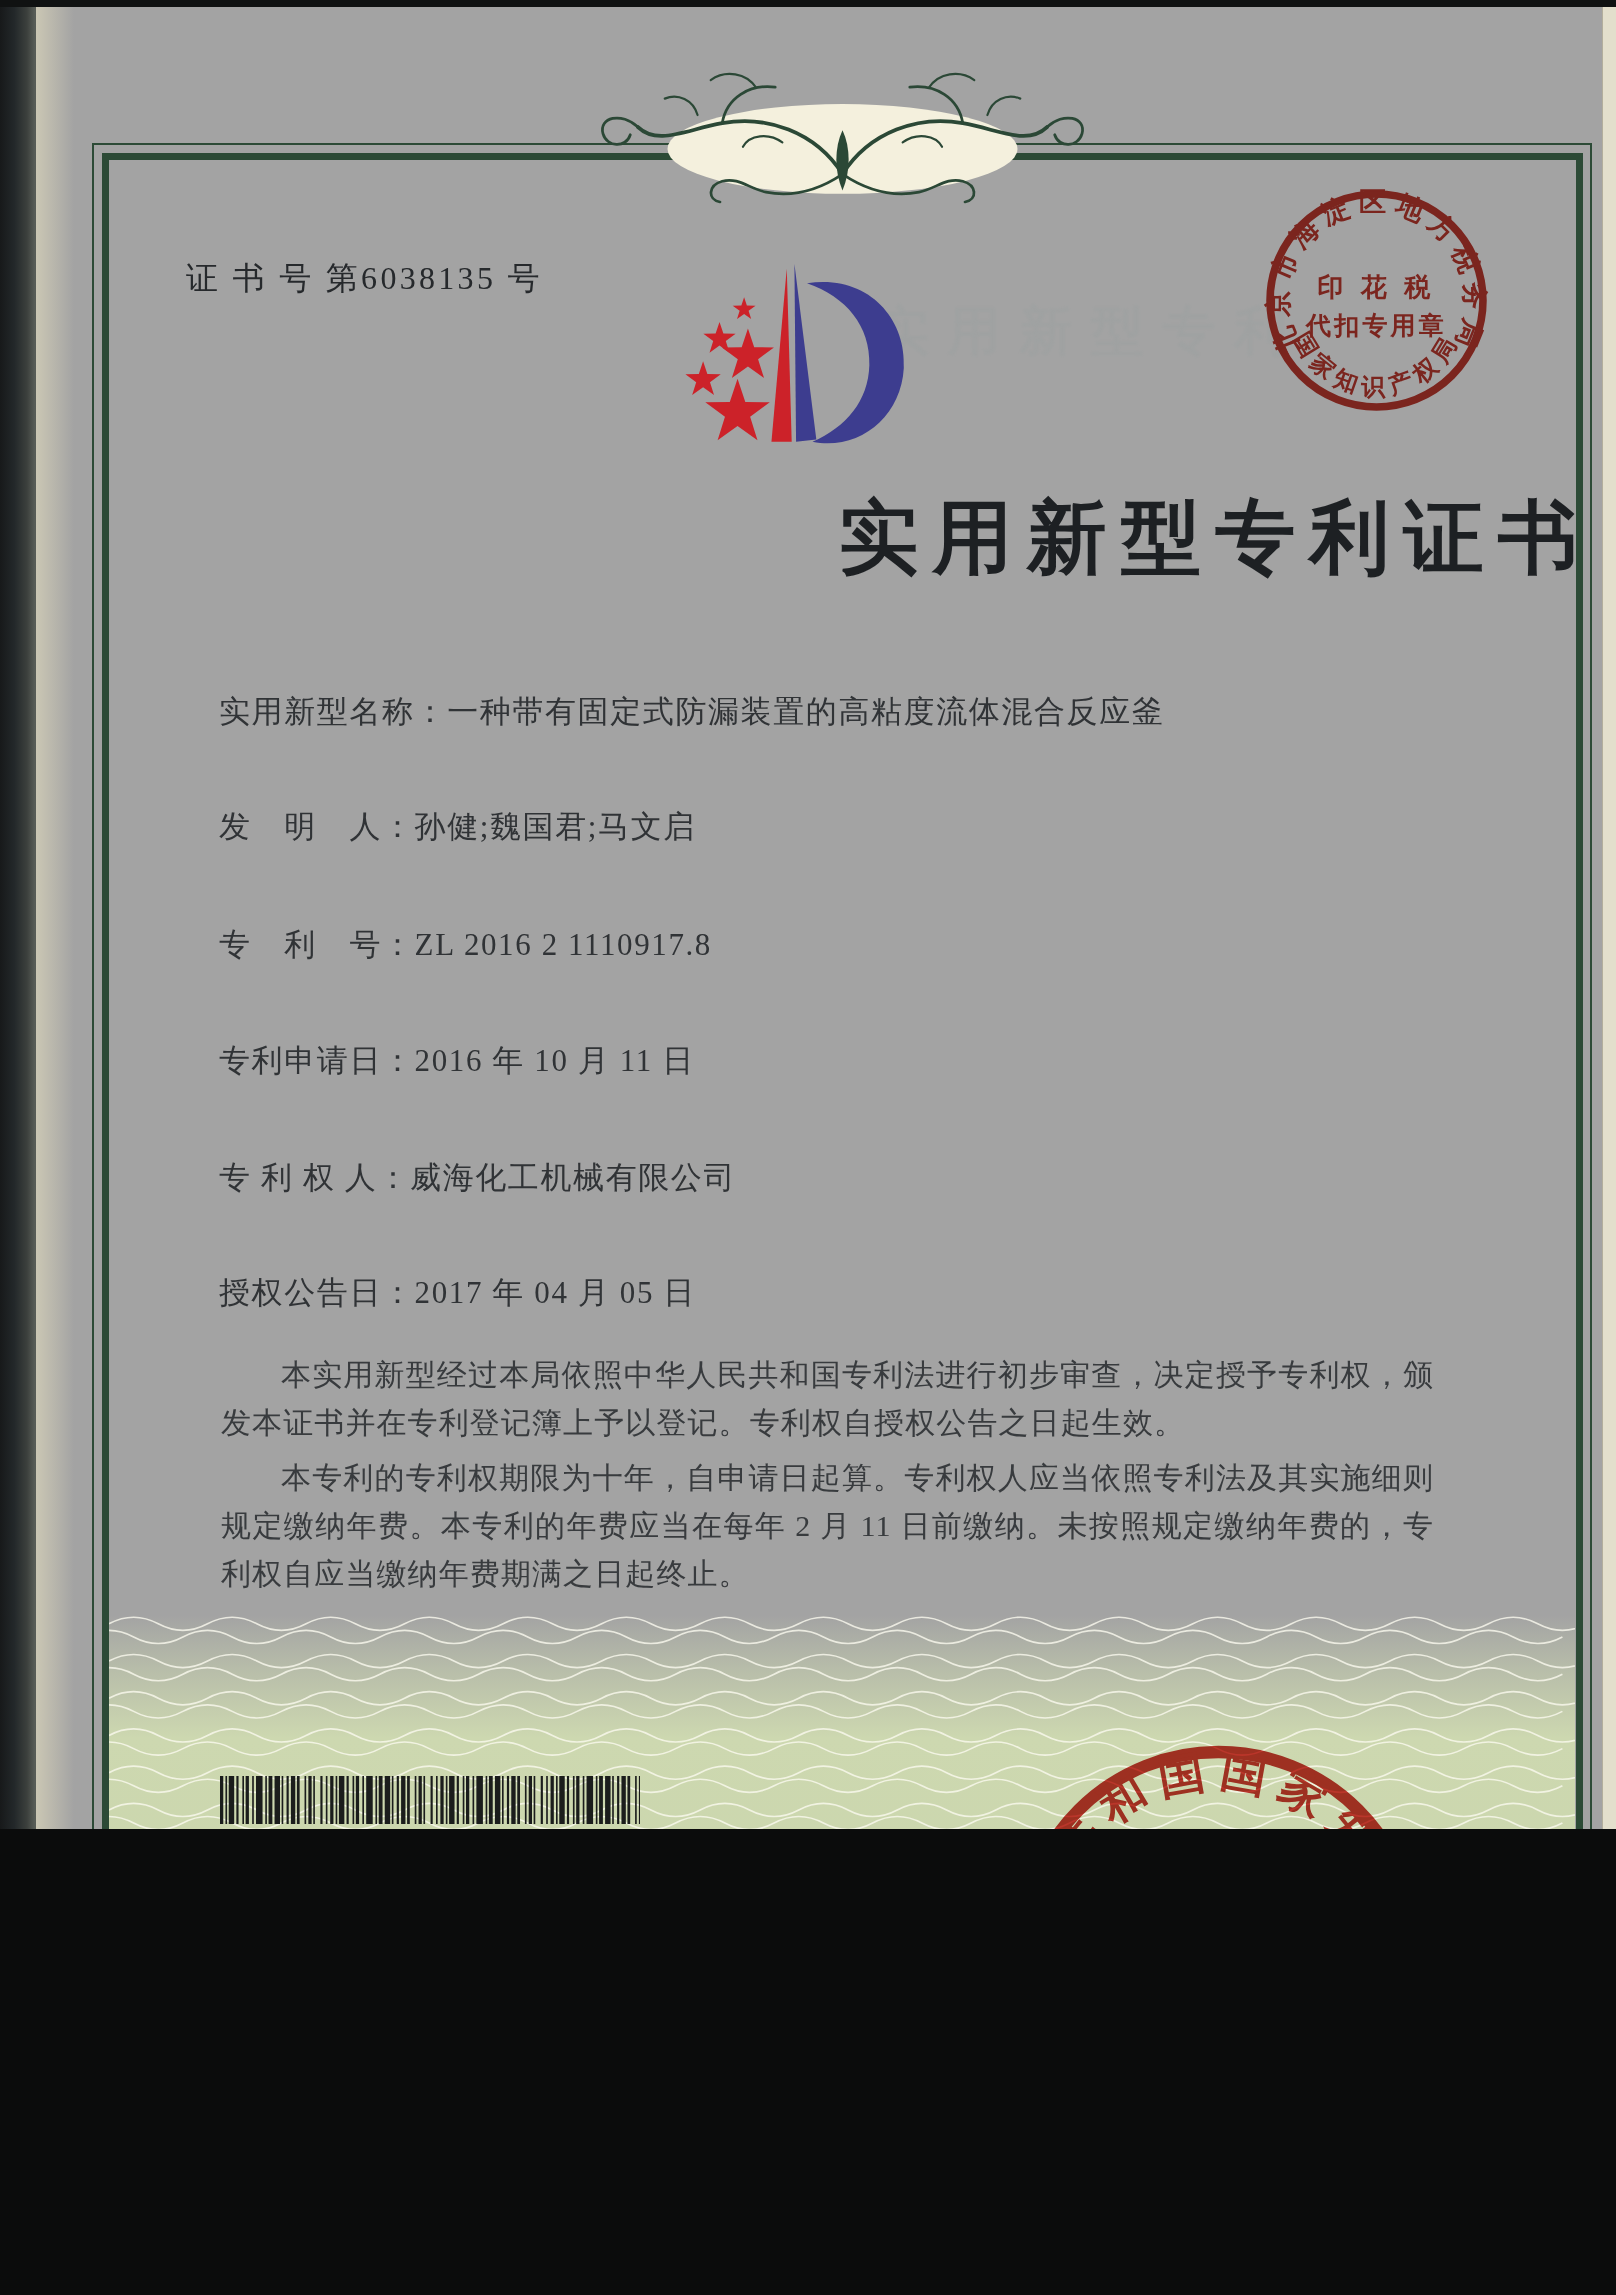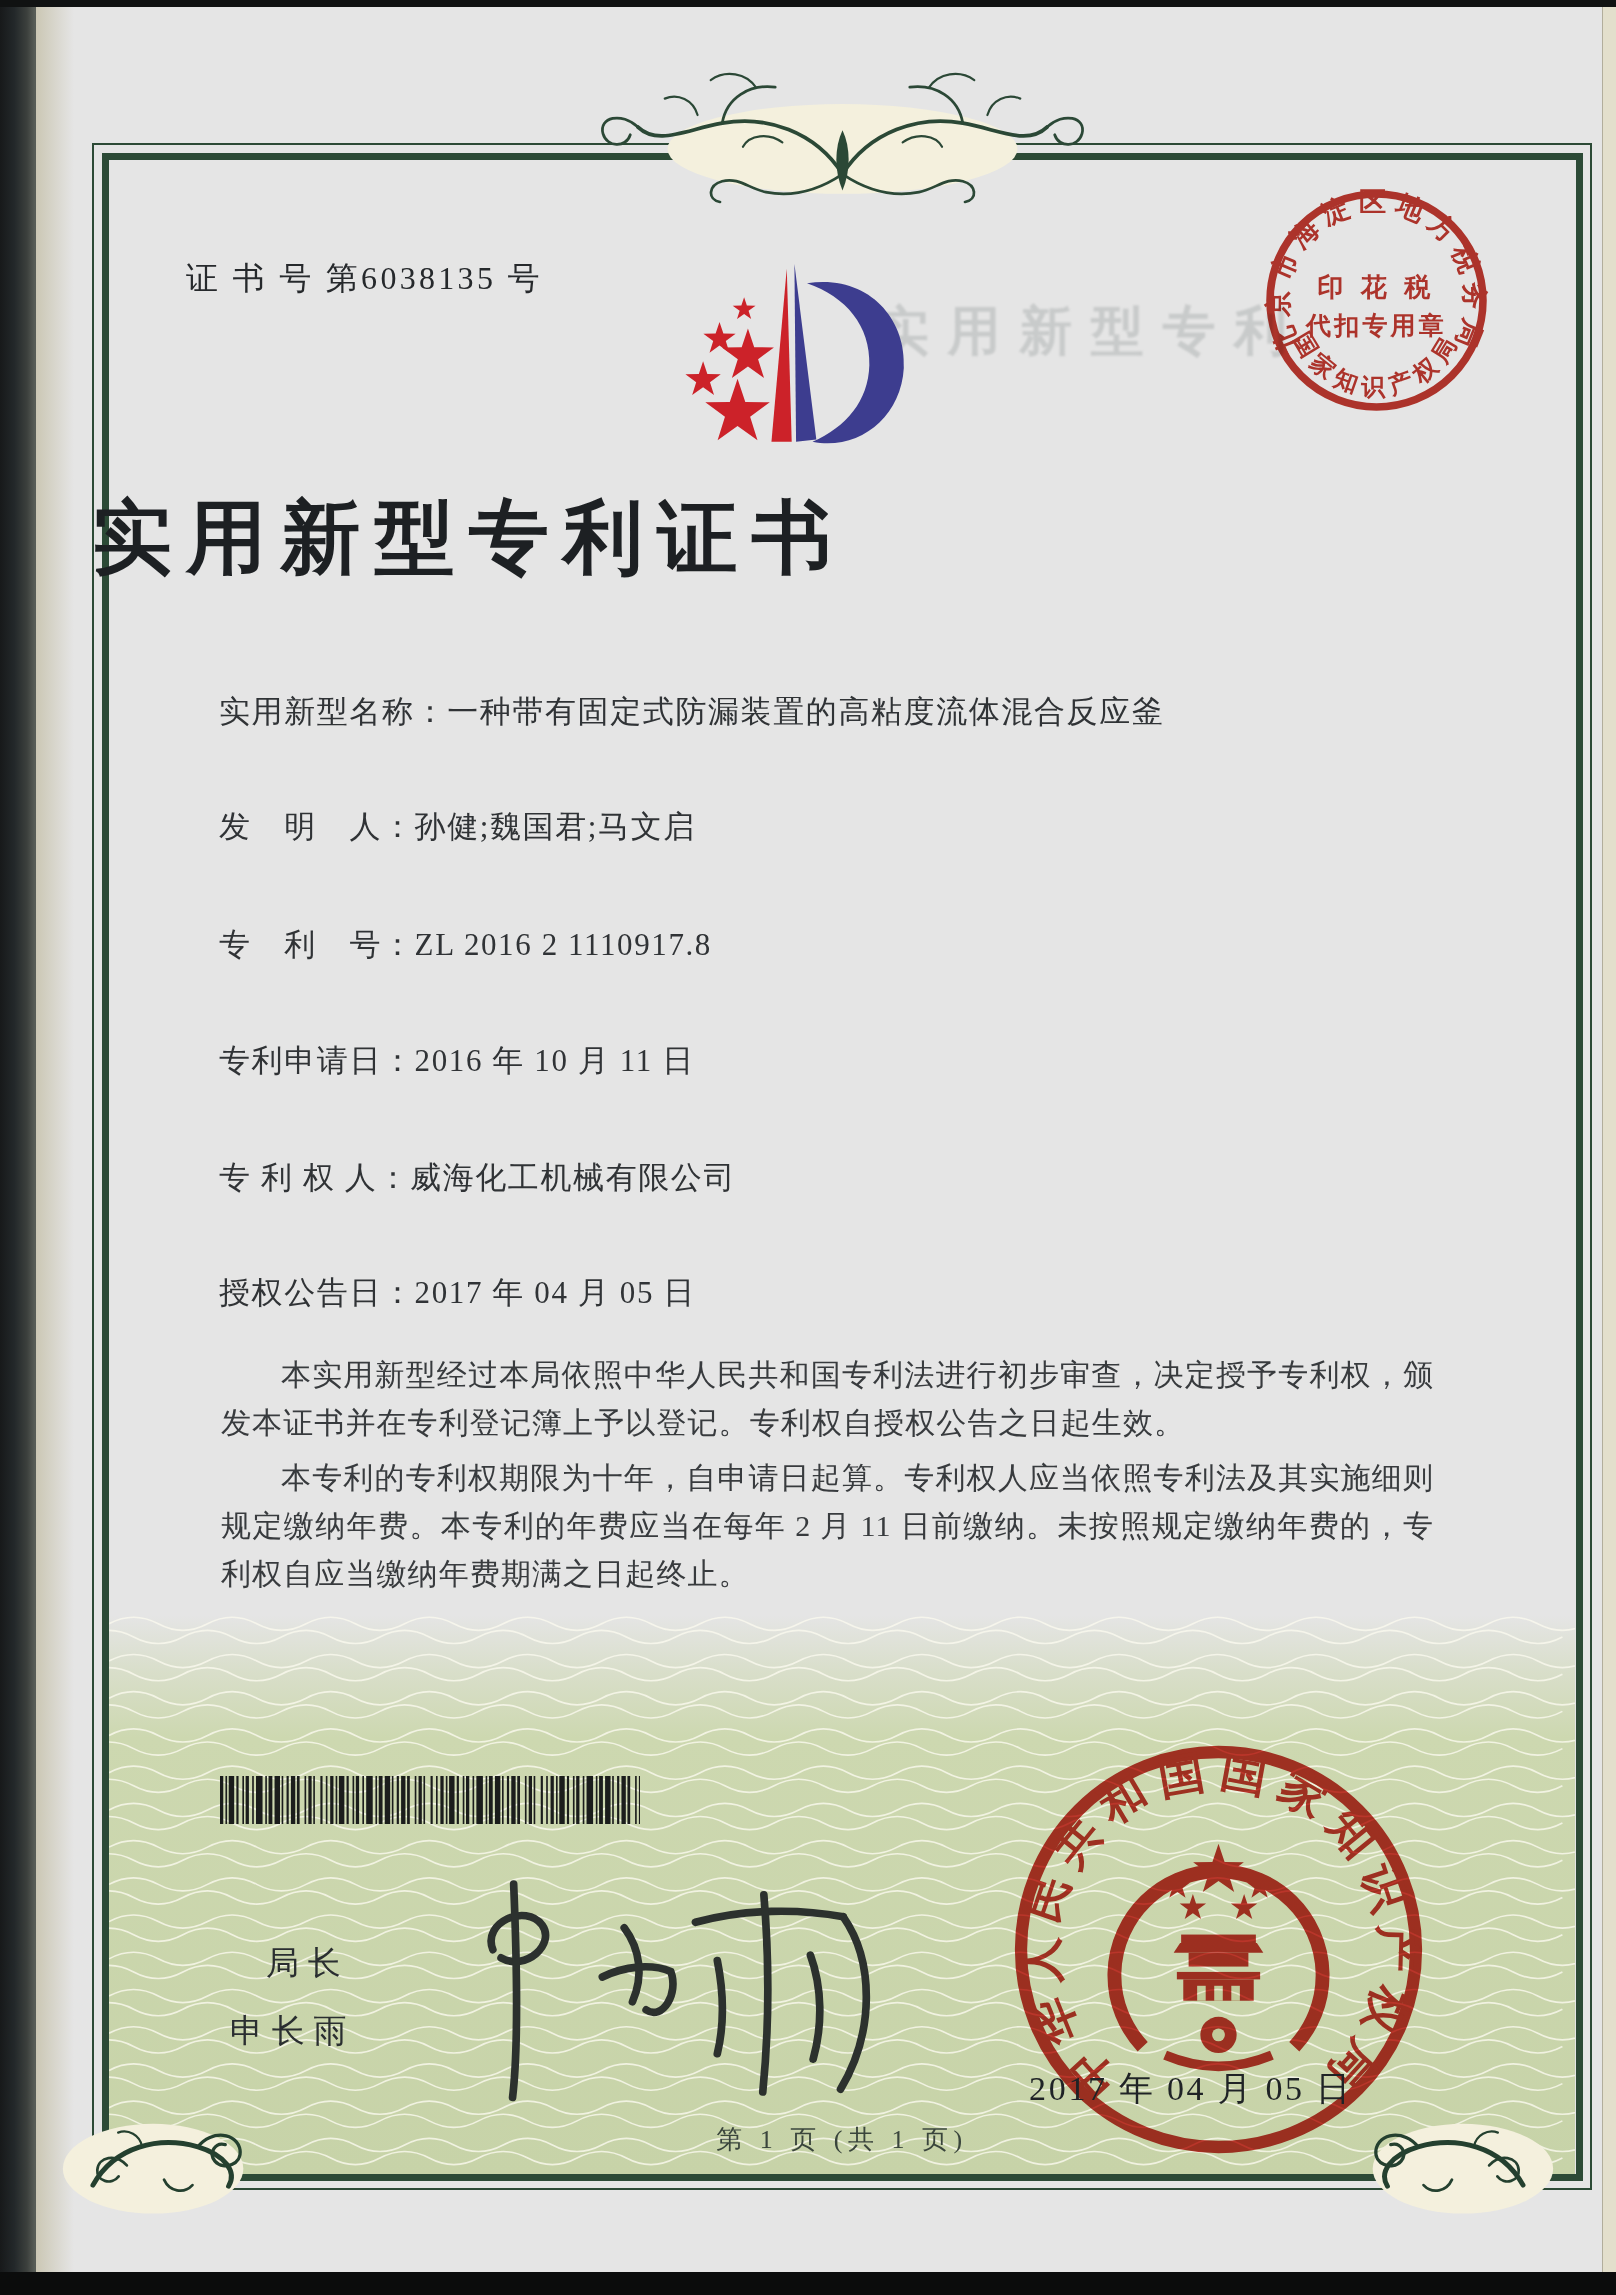--- a/index.html
+++ b/index.html
@@ -1,17 +1,17 @@
 <!DOCTYPE html>
 <html style="font-size:8.8px"><head>
 <meta charset="utf-8">
 <style>
   html,body{margin:0;padding:0;background:#0b0c0c;}
-  .stage{position:relative;width:1616px;height:2295px;overflow:hidden;
-         background:#e5e5e5;font-family:"Liberation Serif","DejaVu Serif",serif;color:#2e3134;}
+  .stage{position:relative;width:1616px;height:1829px;overflow:hidden;
+         background:#a3a3a3;font-family:"Liberation Serif","DejaVu Serif",serif;color:#2e3134;}
   .abs{position:absolute;}
   
   .edge-left{left:0;top:0;width:36px;height:2295px;z-index:30;
     background:linear-gradient(90deg,#17191a 0%,#23282a 40%,#3c403d 75%,#585d57 96%);}
   .page-shadow{left:36px;top:0;width:38px;height:2295px;z-index:2;
     background:linear-gradient(90deg,#cbc7b4,rgba(244,240,221,0));}
   .edge-top{left:0;top:0;width:1616px;height:6.6px;background:#101212;z-index:31;}
   .edge-bottom{left:0;top:2272px;width:1616px;height:23px;background:#0b0c0c;z-index:31;}
   .edge-right{left:1602px;top:0;width:14.2px;height:2295px;z-index:30;
     background:#e3dfcc;border-left:1.1px solid #b2ae9c;}
@@ -21,21 +21,21 @@
   
   *{box-sizing:border-box;}
   .frame-outer{left:92px;top:143px;width:1500px;height:2047px;border:2.7px solid #2c4a36;z-index:5;}
   .frame-inner{left:102px;top:153px;width:1481px;height:2028px;border:7.1px solid #2c4a36;z-index:5;}
   
   .panel{left:109px;top:1615px;width:1466px;height:559px;z-index:4;overflow:hidden;
     background:linear-gradient(180deg,rgba(205,216,176,0) 0%,rgba(205,216,176,.5) 10%,#cdd8b0 22%,#c7d3a8 100%);}
   .panel svg{position:absolute;left:0;top:0;}
   
   .cert-no{left:186px;top:257px;font-size:32px;letter-spacing:3.3px;color:#26292c;z-index:7;}
-  .title{left:92px;top:485px;width:1500px;text-align:left;font-size:80px;font-weight:700;
+  .title{left:92px;top:485px;width:1500px;text-align:right;font-size:80px;font-weight:700;
     letter-spacing:14.2px;color:#1d2023;z-index:7;}
   
   .field{left:219px;width:1259px;font-size:31px;letter-spacing:1.6px;color:#303336;z-index:7;}
   .field .lab{color:#303336;}
   
   .paras{left:214px;top:1344px;width:1227px;z-index:7;}
   .paras p{margin:7px;font-size:30px;line-height:48px;letter-spacing:1.1px;color:#383b3e;
     text-indent:2em;text-align:justify;}
   
   .director{left:230px;top:1941px;font-size:33px;letter-spacing:8.8px;color:#2a2e30;z-index:7;margin-left:36px;}

